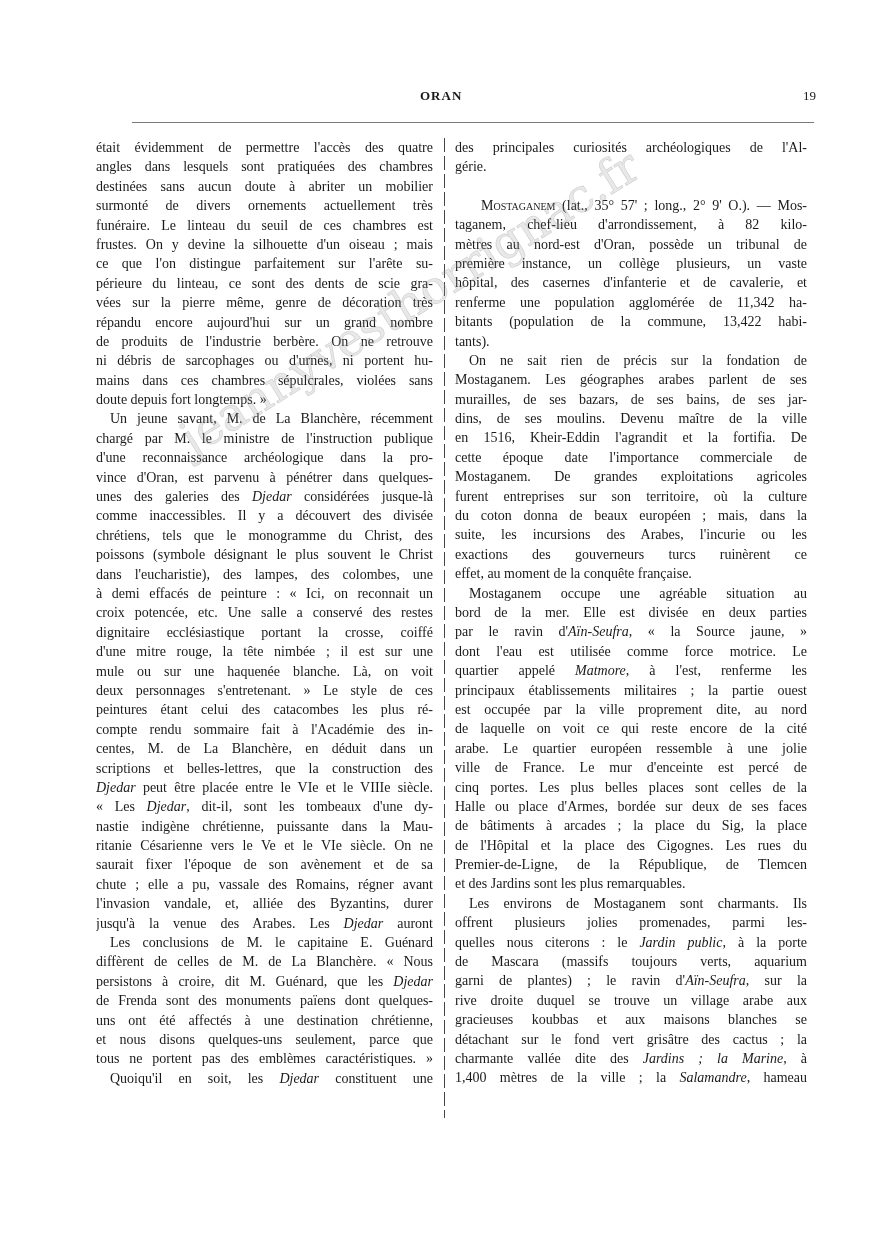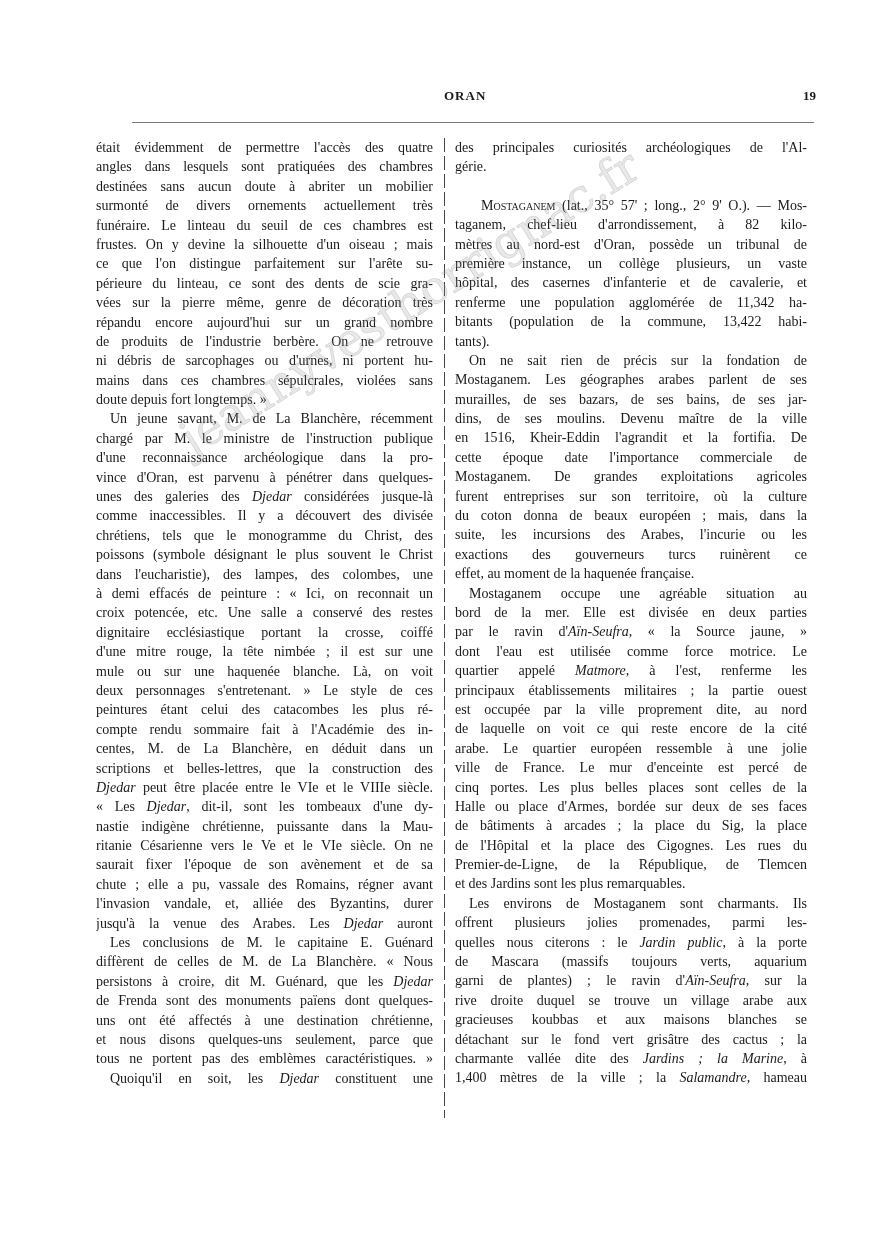--- a/index.html
+++ b/index.html
@@ -1,20 +1,20 @@
 <!DOCTYPE html>
 <html><head>
 <meta charset="utf-8">
 <style>
   html, body { margin: 0; padding: 0; background: #ffffff; }
   body { width: 879px; height: 1243px; position: relative; overflow: hidden;
          font-family: "Liberation Serif", "DejaVu Serif", serif; color: #1a1a1a; }
   .header { position: absolute; top: 88px; left: 0; width: 879px; height: 20px; }
-  .running-title { position: absolute; left: 444px; top: 0; font-size: 13px; letter-spacing: 1px; font-weight: bold; text-align: right; }
-  .page-number { position: absolute; left: 803px; top: 0; font-size: 13px; font-weight: bold; text-align: center; }
+  .running-title { position: absolute; left: 420px; top: 0; font-size: 13px; letter-spacing: 1px; font-weight: bold; text-align: right; }
+  .page-number { position: absolute; left: 803px; top: 0; font-size: 13px; font-weight: normal; text-align: center; }
   .rule { position: absolute; top: 122px; left: 132px; width: 682px; height: 1px; background: #7a7a7a; }
   .col { position: absolute; top: 138px; font-size: 14px; line-height: 19.4px; text-align: justify; }
   .col-left { left: 96px; width: 337px; }
   .col-right { left: 455px; width: 352px; }
   .col-divider { position: absolute; left: 444px; top: 138px; width: 1px; height: 980px;
                  background: repeating-linear-gradient(to bottom, #444 0 14px, transparent 14px 18px); }
   .line { display: block; white-space: nowrap; text-align-last: justify; text-align: justify; overflow: hidden; height: 19.4px; }
   .line.last { text-align-last: left; }
   .line.indent { text-indent: 14px; }
   .gap { height: 19px; }
@@ -101,21 +101,21 @@
     <span class="line">Mostaganem. Les géographes arabes parlent de ses</span>
     <span class="line">murailles, de ses bazars, de ses bains, de ses jar-</span>
     <span class="line">dins, de ses moulins. Devenu maître de la ville</span>
     <span class="line">en 1516, Kheir-Eddin l'agrandit et la fortifia. De</span>
     <span class="line">cette époque date l'importance commerciale de</span>
     <span class="line">Mostaganem. De grandes exploitations agricoles</span>
     <span class="line">furent entreprises sur son territoire, où la culture</span>
     <span class="line">du coton donna de beaux européen ; mais, dans la</span>
     <span class="line">suite, les incursions des Arabes, l'incurie ou les</span>
     <span class="line">exactions des gouverneurs turcs ruinèrent ce</span>
-    <span class="line last">effet, au moment de la haquenée française.</span>
+    <span class="line last">effet, au moment de la conquête française.</span>
     <span class="line indent">Mostaganem occupe une agréable situation au</span>
     <span class="line">bord de la mer. Elle est divisée en deux parties</span>
     <span class="line">par le ravin d'<em>Aïn-Seufra</em>, « la Source jaune, »</span>
     <span class="line">dont l'eau est utilisée comme force motrice. Le</span>
     <span class="line">quartier appelé <em>Matmore</em>, à l'est, renferme les</span>
     <span class="line">principaux établissements militaires ; la partie ouest</span>
     <span class="line">est occupée par la ville proprement dite, au nord</span>
     <span class="line">de laquelle on voit ce qui reste encore de la cité</span>
     <span class="line">arabe. Le quartier européen ressemble à une jolie</span>
     <span class="line">ville de France. Le mur d'enceinte est percé de</span>

